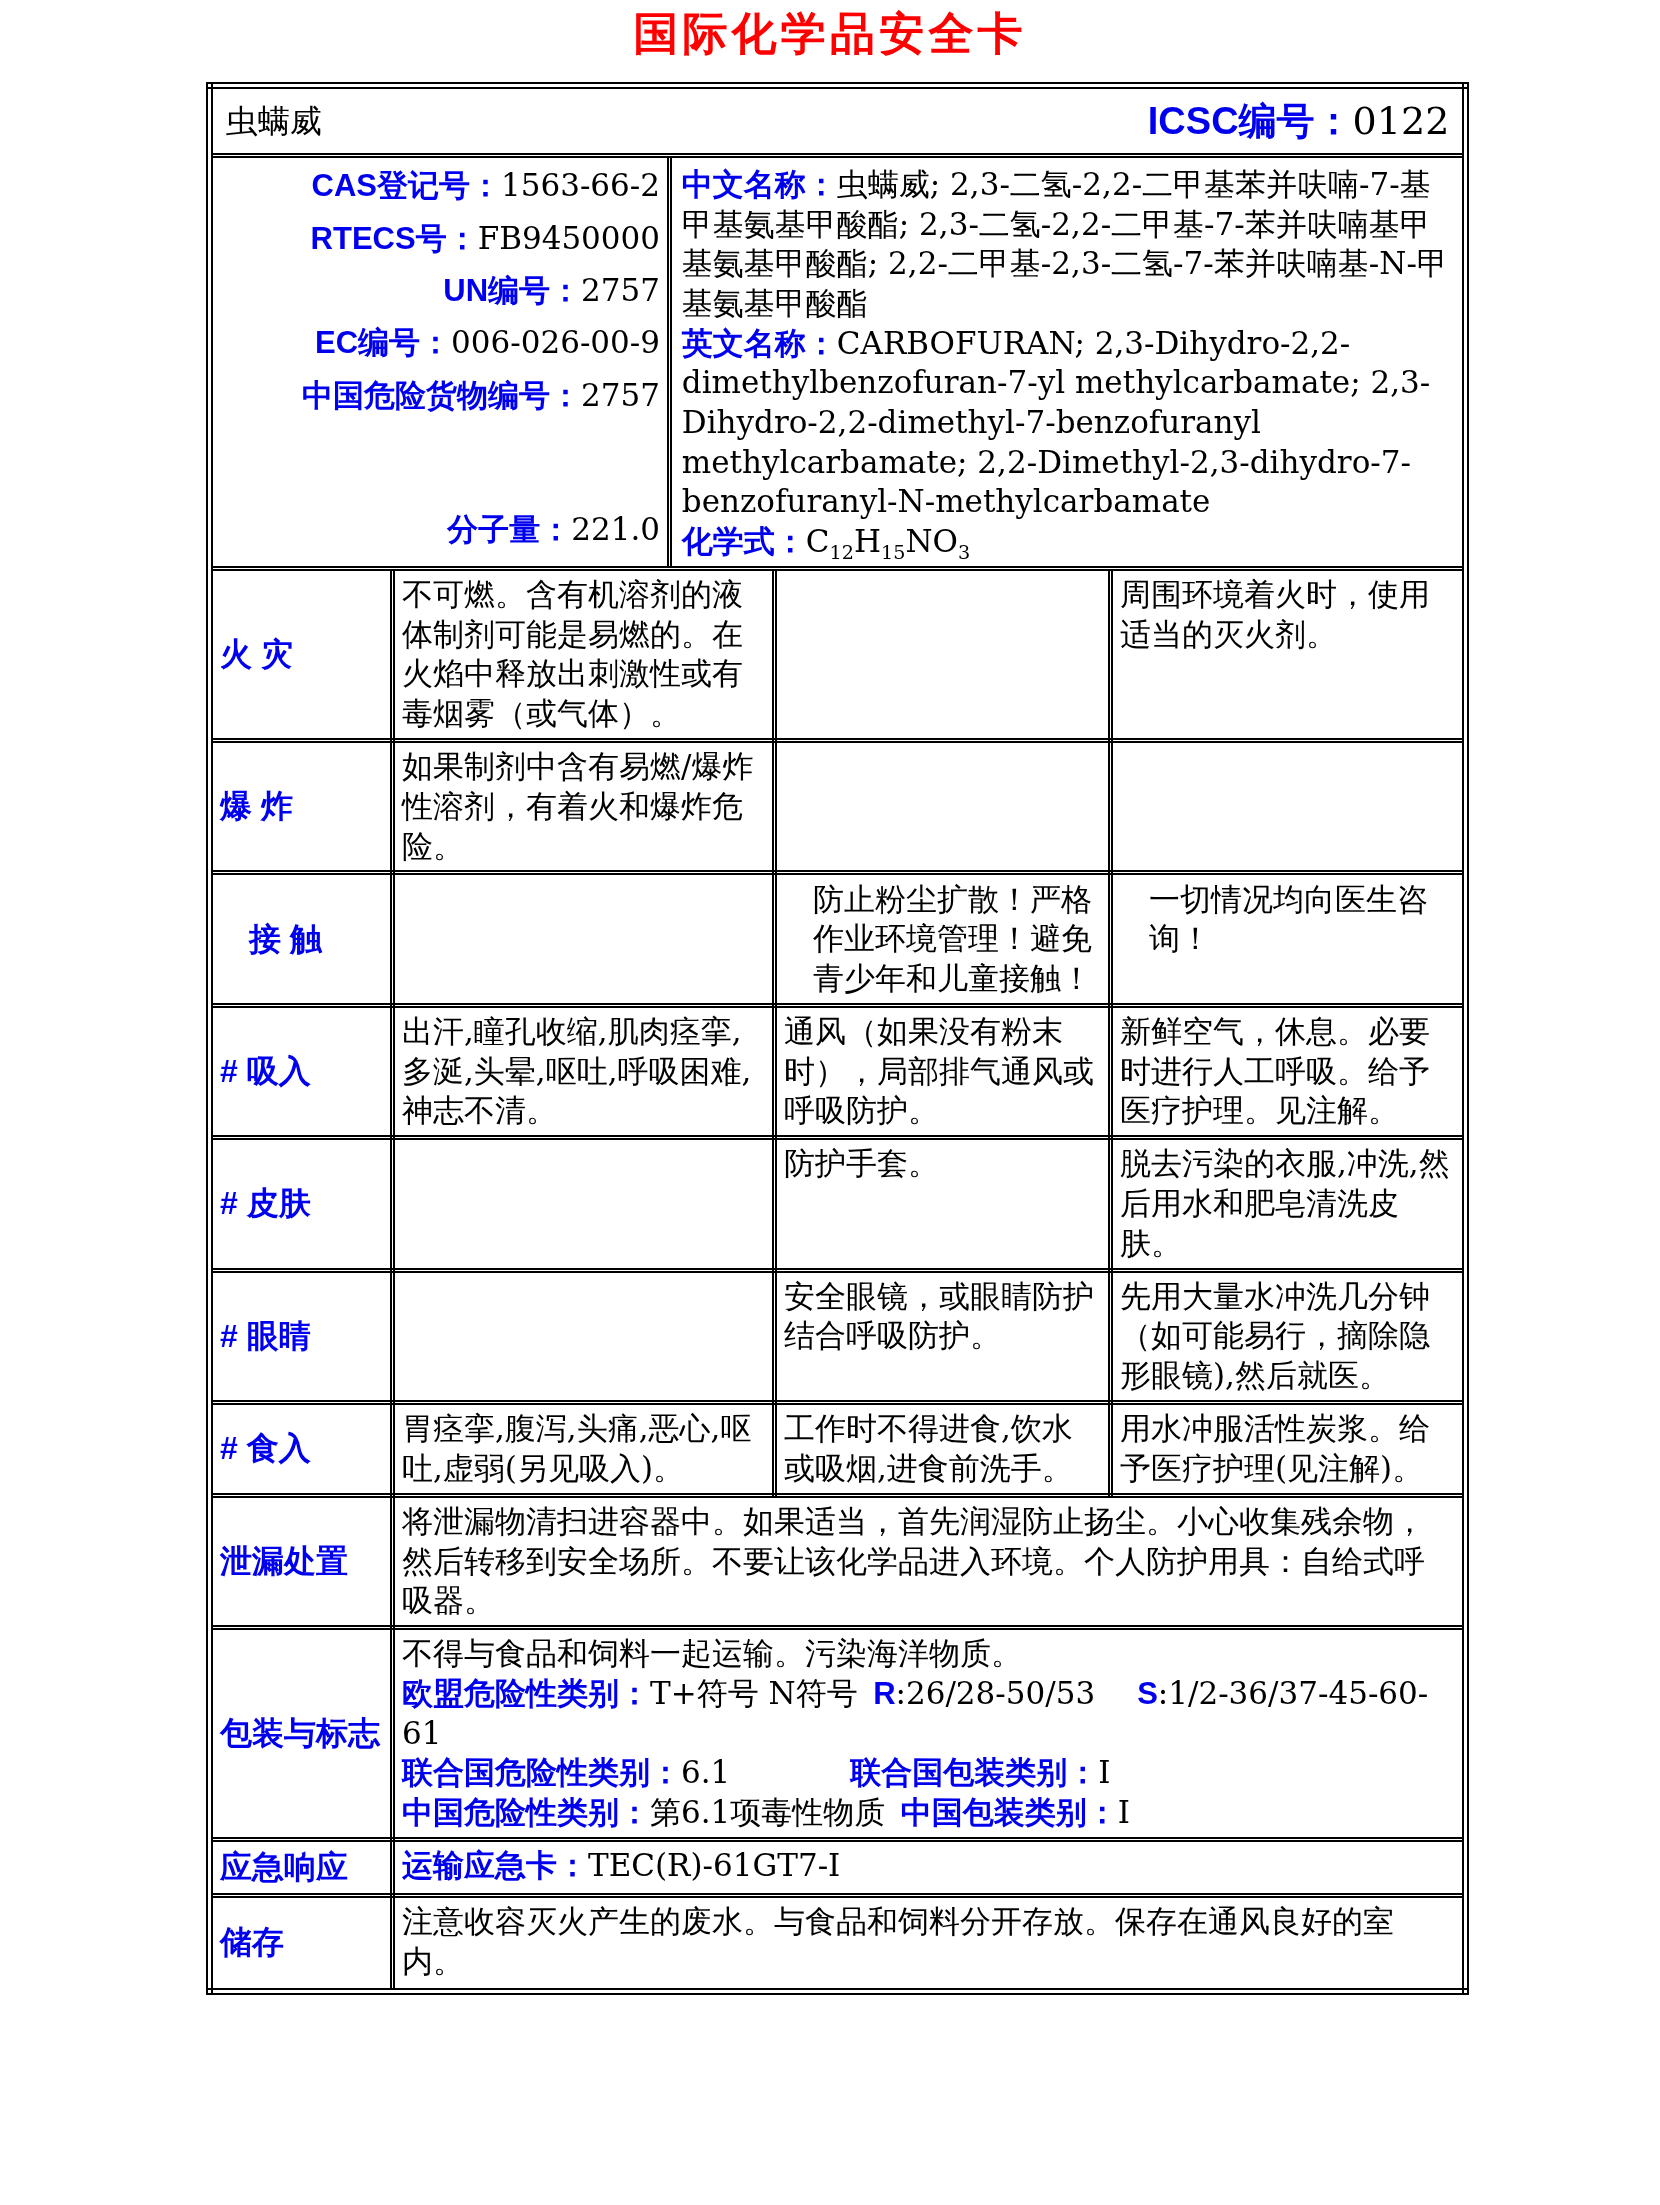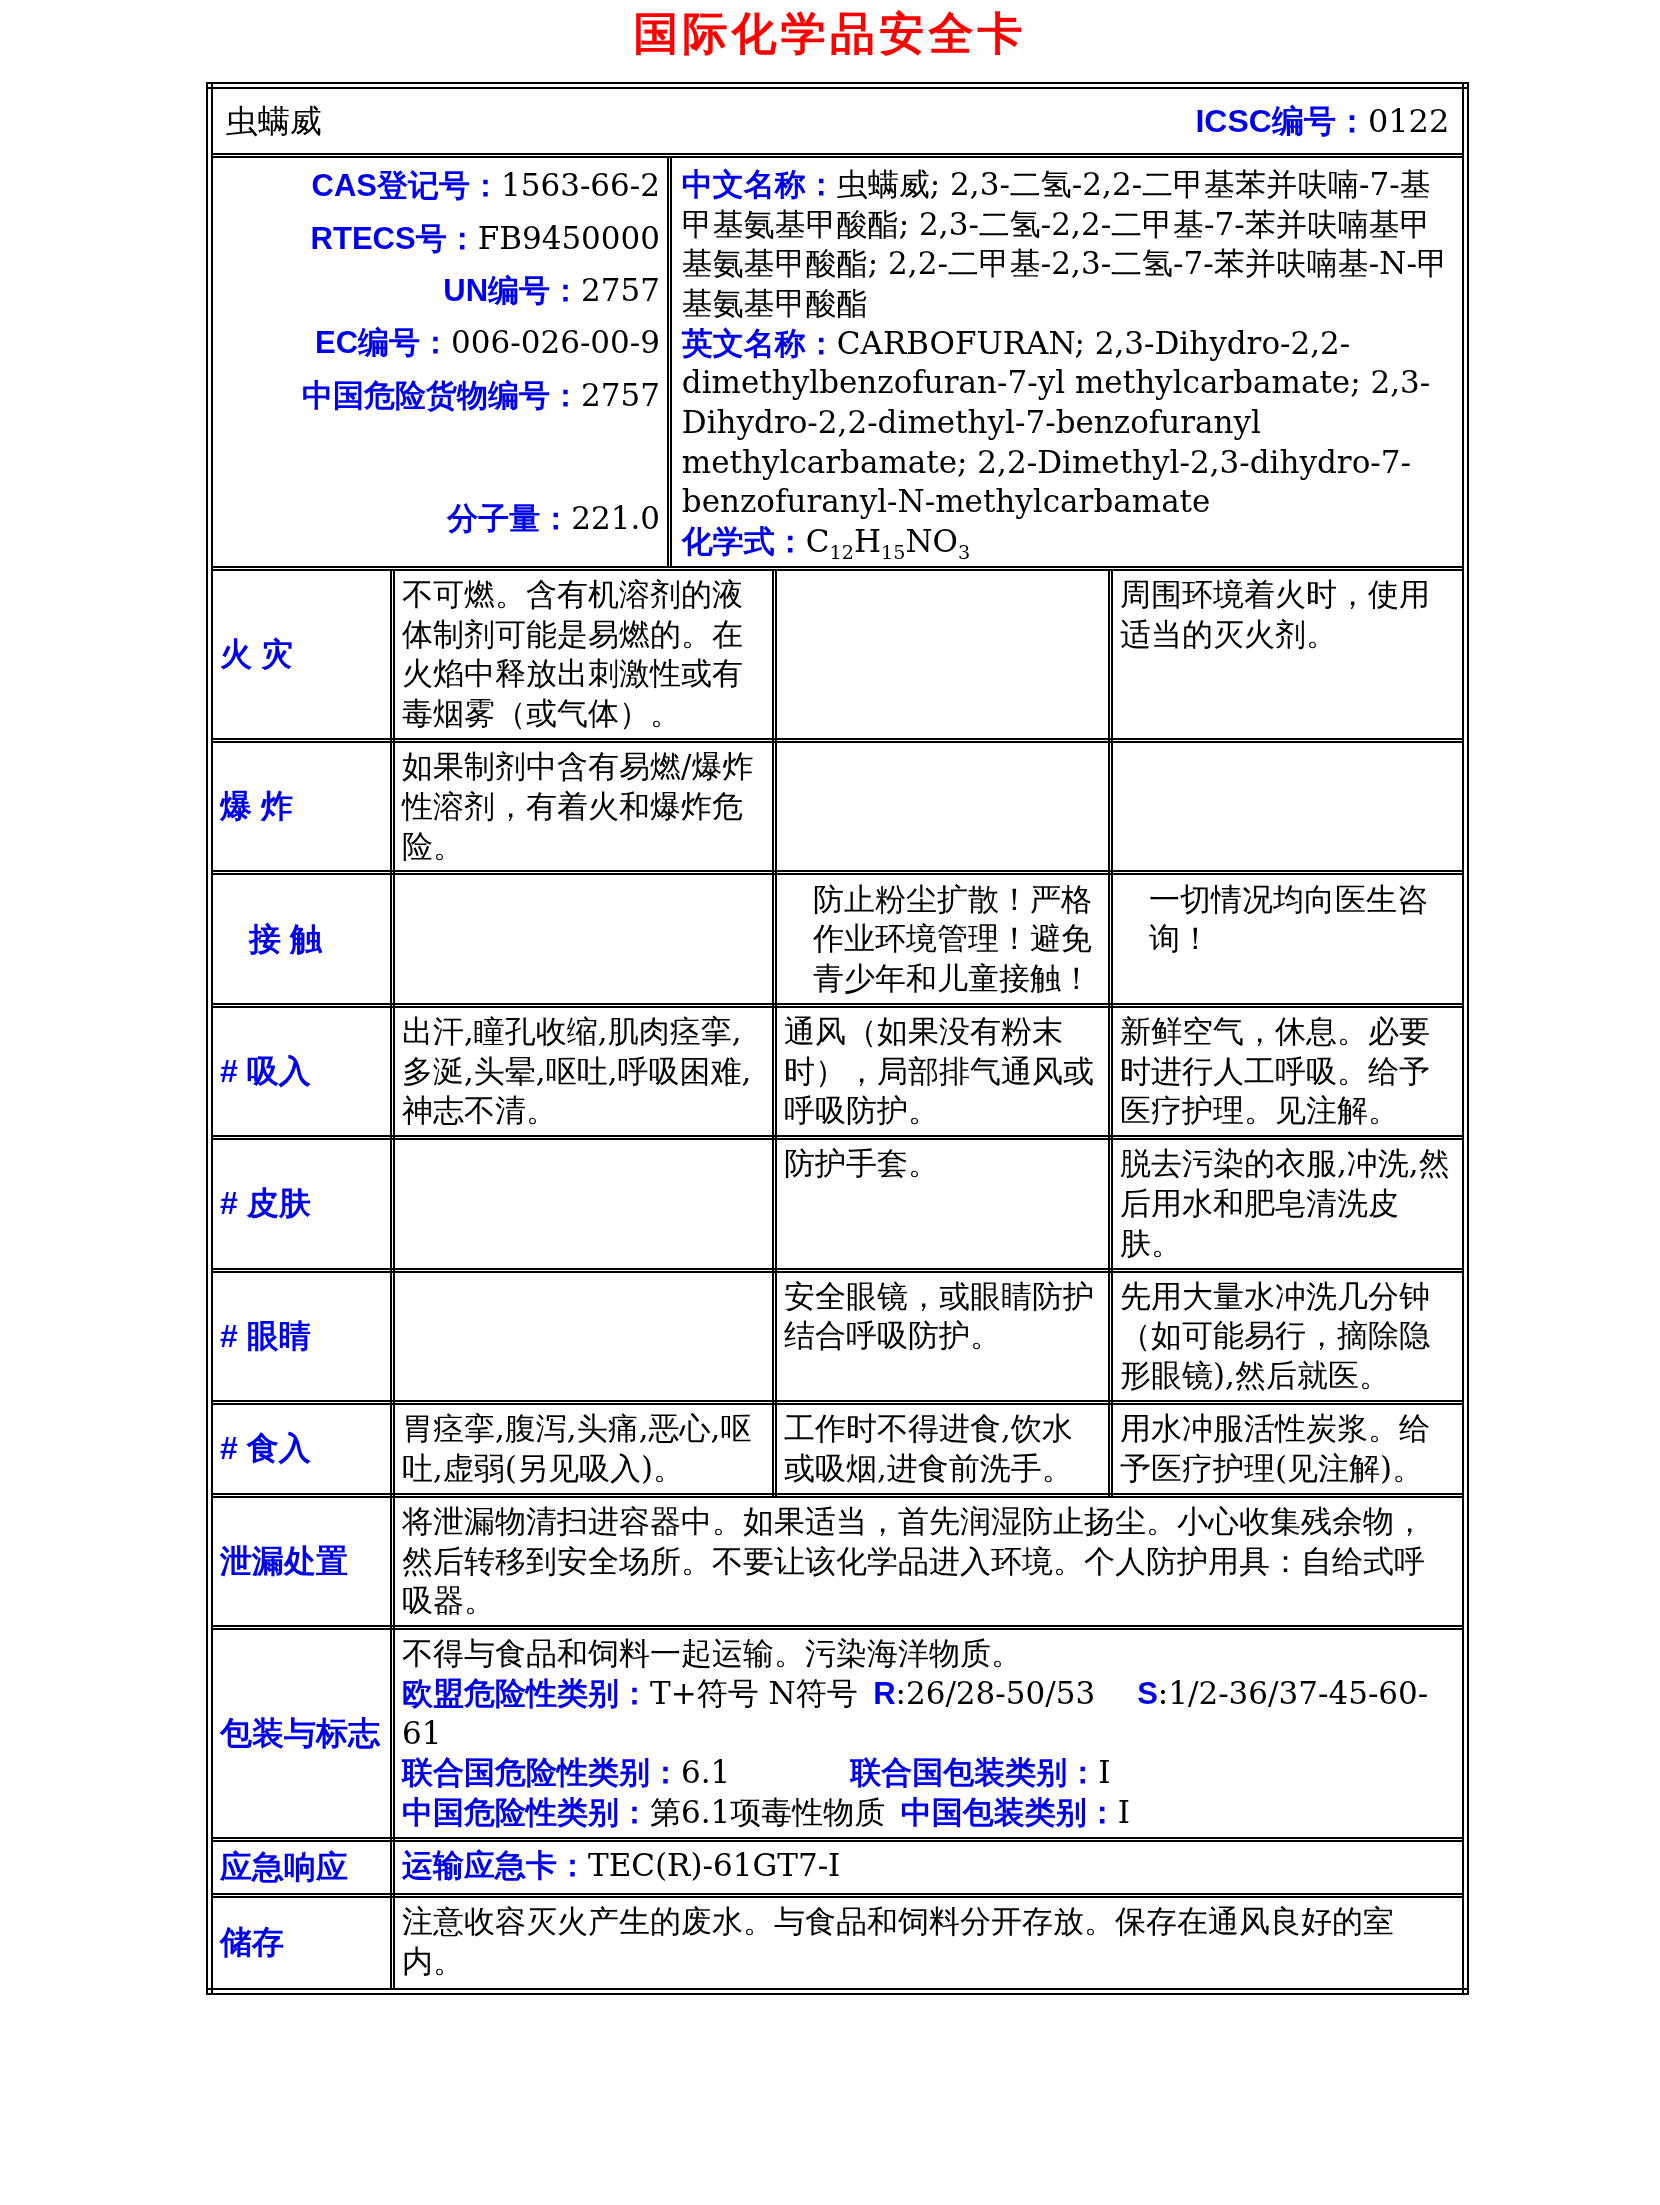--- a/index.html
+++ b/index.html
@@ -47,32 +47,32 @@
   .lbl{
     font-family:"Liberation Sans",sans-serif;
     font-weight:700;
     color:var(--blue);
   }
   .val{color:var(--ink);}
   
   td.title-cell{height:70px;vertical-align:middle;padding:7px 12.7px;}
   .title-flex{display:flex;justify-content:space-between;align-items:center;}
   .substance-name{font-size:32px;}
-  .icsc{font-size:32px;}
+  .icsc{font-size:38px;}
   
   td.info-cell{padding:0;}
   .info-flex{display:flex;align-items:stretch;min-height:402px;}
   .info-left{
     width:459px;flex:0 0 459px;
     border-right:5.6px double var(--ink);
     padding:8.4px 7px 7px 7px;
     display:flex;flex-direction:column;text-align:right;
   }
   .info-left .id-line{margin-bottom:12.7px;}
-  .info-left .mw-line{margin-top:auto;margin-bottom:20px;}
+  .info-left .mw-line{margin-top:auto;margin-bottom:9px;}
   .info-right{flex:1;padding:7px 9.8px 4.2px 9.8px;}
   .info-right p{margin:0;}
   sub{font-size:0.62em;line-height:0;}
   
   td.head-cell{
     height:93px;vertical-align:middle;text-align:center;
     font-family:"Liberation Sans",sans-serif;font-weight:700;
     color:var(--blue);font-size:32px;line-height:1.25;
   }
   td.row-label{

